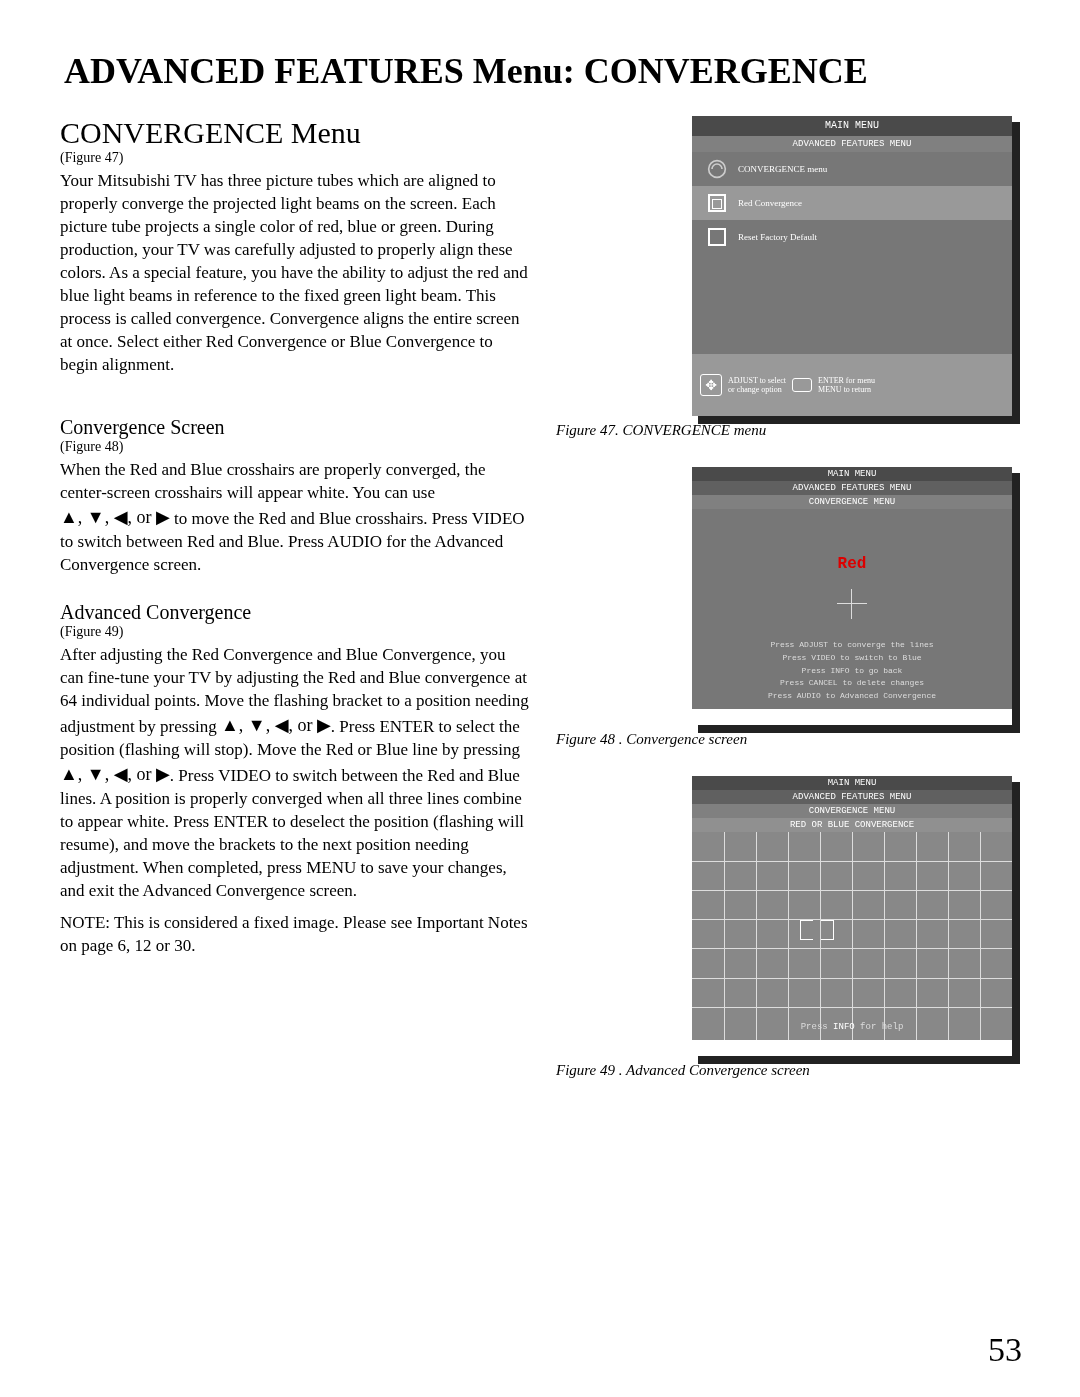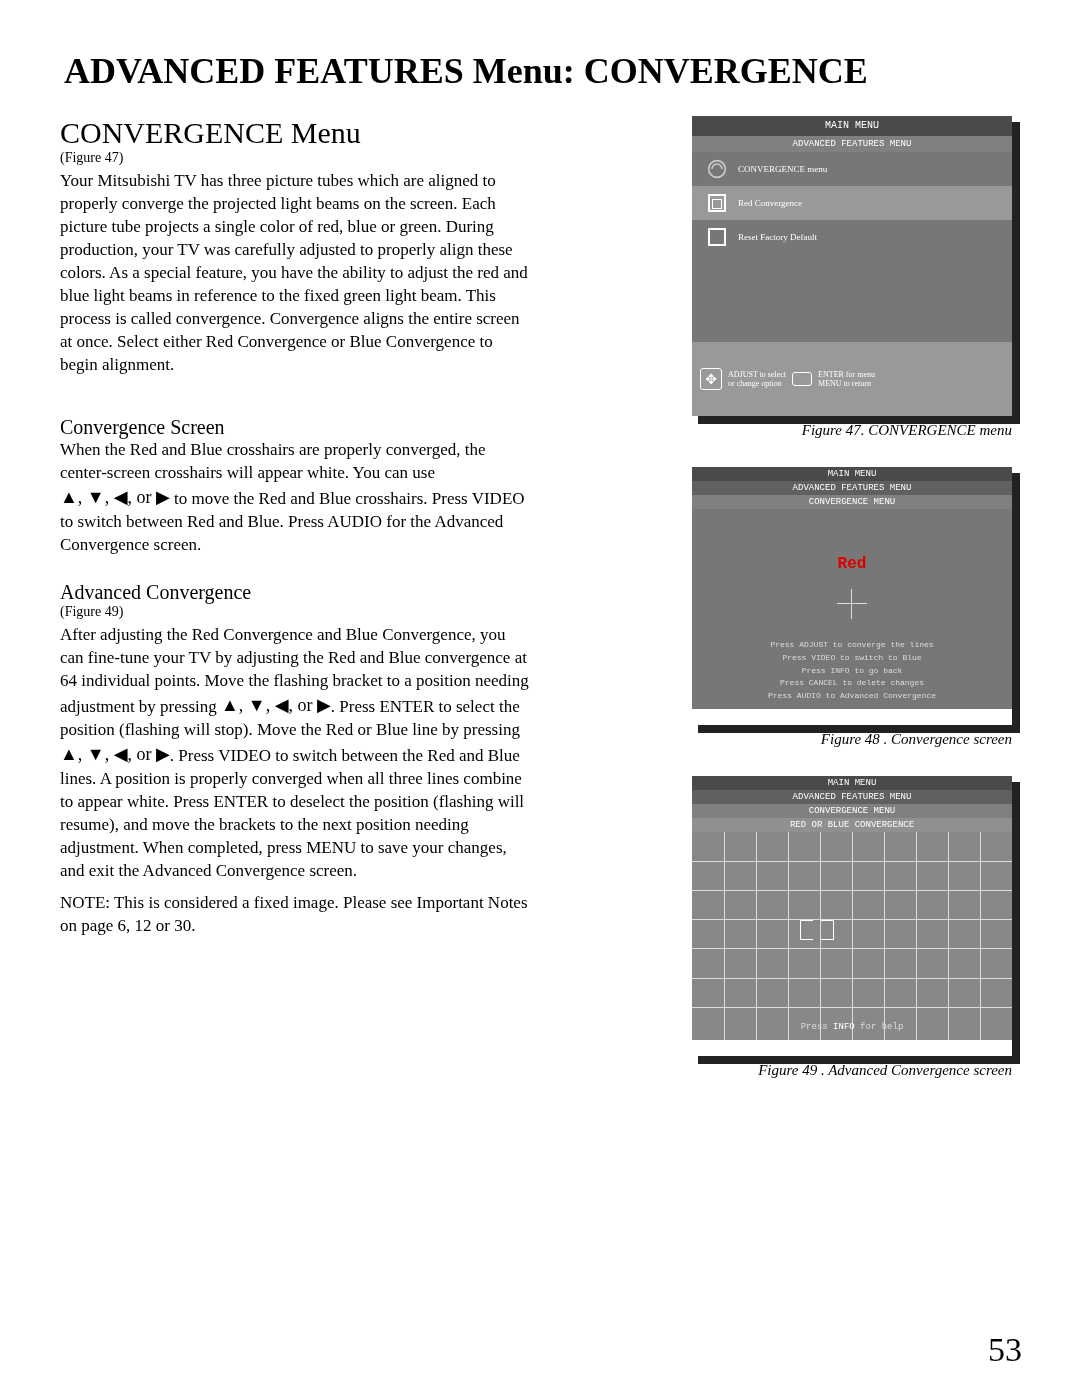--- a/index.html
+++ b/index.html
@@ -43,21 +43,20 @@
     font-size: 17px;
     line-height: 1.35;
     margin: 0 0 10px 0;
   }
   .arrow { font-size: 18px; display:inline-block; vertical-align:1px;}
   .right-col .figure { margin-bottom: 12px; }
   .caption {
     font-style: italic;
     font-size: 15px;
     margin: 6px 0 28px 4px;
-    text-align: right;
   }
   .page-num {
     position: absolute;
     right: 58px;
     bottom: 28px;
     font-size: 34px;
     font-weight: 400;
   }
 
   
@@ -69,21 +68,21 @@
   }
   .l-main { left:0; top:0; right:0; height:20px; background:#4a4a4a; color:#fff; text-align:center; font-size:10px; line-height:20px;}
   .l-af   { left:0; top:20px; right:0; height:16px; background:#808080; color:#fff; text-align:center; font-size:9px; line-height:16px;}
   .menu-body { position:absolute; left:0; top:36px; right:0; height:226px; background:#777; }
   .menu-item { display:flex; align-items:center; gap:10px; color:#fff; font-size:9px; padding:6px 0 6px 14px;}
   .menu-item.sel { background:#999;}
   .menu-item .ico { width:22px; height:22px; display:flex; align-items:center; justify-content:center;}
   .ico-conv svg { width:20px; height:20px; }
   .ico-box { width:18px;height:18px;border:2px solid #fff; box-sizing:border-box; display:inline-block;}
   .ico-box.inner::after{content:"";display:block;width:8px;height:8px;border:1px solid #fff;margin:3px auto 0;}
-  .menu-foot { position:absolute; left:0; right:0; bottom:0; height:38px; background:#999; display:flex; align-items:center; gap:6px; padding:18px 8px; color:#fff; font-size:8px;}
+  .menu-foot { position:absolute; left:0; right:0; bottom:0; height:38px; background:#999; display:flex; align-items:center; gap:6px; padding:12px 8px; color:#fff; font-size:8px;}
   .crossicon{ width:20px;height:20px;border:1px solid #fff;border-radius:3px;display:flex;align-items:center;justify-content:center;}
   .crossicon::before{content:"✥";font-size:14px;}
   .entericon{ width:18px;height:12px;border:1px solid #fff;border-radius:3px;}
   .shadow-r{position:absolute;right:-8px;top:6px;width:8px;bottom:-8px;background:#222;}
   .shadow-b{position:absolute;left:6px;bottom:-8px;right:-8px;height:8px;background:#222;}
 
   
   .stack2 { position:relative; width:320px; height:258px; margin-left:auto;}
   .s2-main{position:absolute;left:0;top:0;right:0;height:14px;background:#4a4a4a;color:#fff;text-align:center;font-size:9px;line-height:14px;font-family:"Courier New",monospace;}
   .s2-af {position:absolute;left:0;top:14px;right:0;height:14px;background:#606060;color:#fff;text-align:center;font-size:9px;line-height:14px;font-family:"Courier New",monospace;}
@@ -114,20 +113,21 @@
 <h1 class="page-title">ADVANCED FEATURES Menu: CONVERGENCE</h1>
 
 <div class="columns">
   <div class="left-col">
 
     <h2 class="section-h2">CONVERGENCE Menu</h2>
     <div class="fig-ref">(Figure 47)</div>
     <p class="body">Your Mitsubishi TV has three picture tubes which are aligned to properly converge the projected light beams on the screen.  Each picture tube projects a single color of red, blue or green.  During production, your TV was carefully adjusted to properly align these colors.  As a special feature, you have the ability to adjust the red and blue light beams in reference to the fixed green light beam. This process is called convergence.  Convergence aligns the entire screen at once.  Select either Red Convergence or Blue Convergence to begin alignment.</p>
 
     <h3 class="section-h3" style="margin-top:40px">Convergence Screen</h3>
+    <div class="fig-ref">(Figure 48)</div>
     <p class="body">
       <span>When the Red and Blue crosshairs are properly converged, the center-screen crosshairs will appear white.  You can use </span><span class="arrow">▲, ▼, ◀, or ▶</span><span> to move the Red and Blue crosshairs.  Press VIDEO to switch between Red and Blue.  Press AUDIO for the Advanced Convergence screen.</span>
     </p>
 
     <h3 class="section-h3">Advanced Convergence</h3>
     <div class="fig-ref">(Figure 49)</div>
     <p class="body">
       <span>After adjusting the Red Convergence and Blue Convergence, you can fine-tune your TV by adjusting the Red and Blue convergence at 64 individual points. Move the flashing bracket to a position needing adjustment by pressing </span><span class="arrow">▲, ▼, ◀, or ▶</span><span>.  Press ENTER to select the position (flashing will stop).  Move the Red or Blue line by pressing </span><span class="arrow">▲, ▼, ◀, or ▶</span><span>.  Press VIDEO to switch between the Red and Blue lines. A position is properly converged when all three lines combine to appear white.  Press ENTER to deselect the position (flashing will resume), and move the brackets to the next position needing adjustment. When completed, press MENU to save your changes, and exit the Advanced Convergence screen.</span>
     </p>
     <p class="body" style="">NOTE: This is considered a fixed image.  Please see Important Notes on page 6, 12 or 30.</p>

